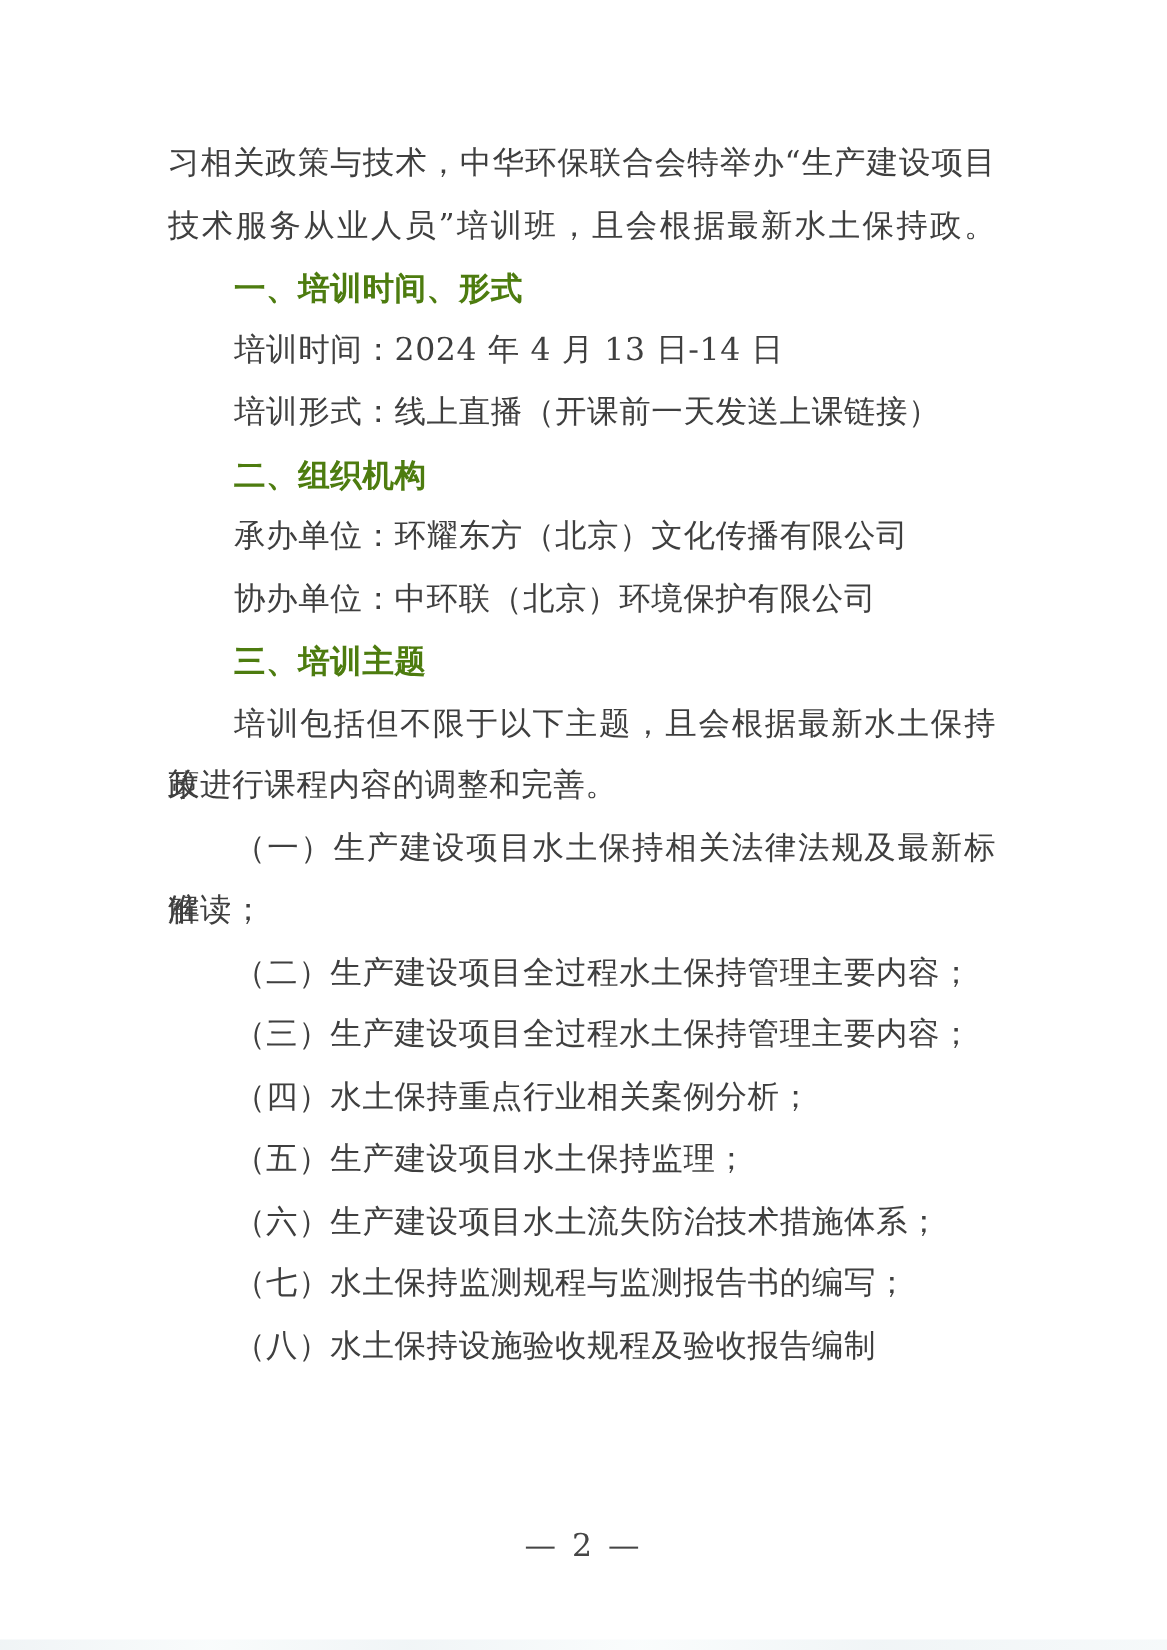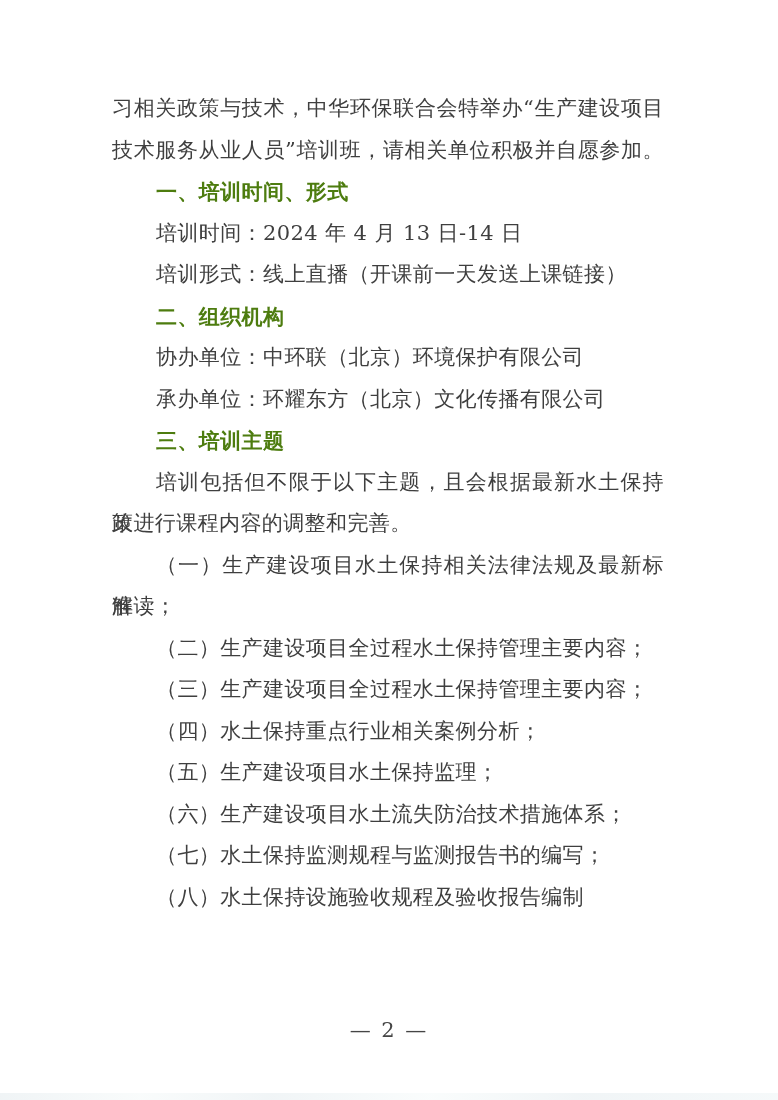--- a/index.html
+++ b/index.html
@@ -69,29 +69,29 @@
   }
 </style>
 </head>
 <body>
 
 <div class="page">
 
   <div class="doc">
 
     <div class="line fill">习相关政策与技术，中华环保联合会特举办“生产建设项目</div>
-    <div class="line fill">技术服务从业人员”培训班，请相关单位积极并自愿参加。</div>
+    <div class="line fill">技术服务从业人员”培训班，且会根据最新水土保持政。</div>
 
     <div class="line ind bold">一、培训时间、形式</div>
     <div class="line ind">培训时间：2024 年 4 月 13 日-14 日</div>
     <div class="line ind">培训形式：线上直播（开课前一天发送上课链接）</div>
 
     <div class="line ind bold">二、组织机构</div>
+    <div class="line ind">承办单位：环耀东方（北京）文化传播有限公司</div>
     <div class="line ind">协办单位：中环联（北京）环境保护有限公司</div>
-    <div class="line ind">承办单位：环耀东方（北京）文化传播有限公司</div>
 
     <div class="line ind bold">三、培训主题</div>
     <div class="line ind fill">培训包括但不限于以下主题，且会根据最新水土保持政</div>
     <div class="line">策进行课程内容的调整和完善。</div>
 
     <div class="line ind fill">（一）生产建设项目水土保持相关法律法规及最新标准</div>
     <div class="line">解读；</div>
     <div class="line ind">（二）生产建设项目全过程水土保持管理主要内容；</div>
     <div class="line ind">（三）生产建设项目全过程水土保持管理主要内容；</div>
     <div class="line ind">（四）水土保持重点行业相关案例分析；</div>

